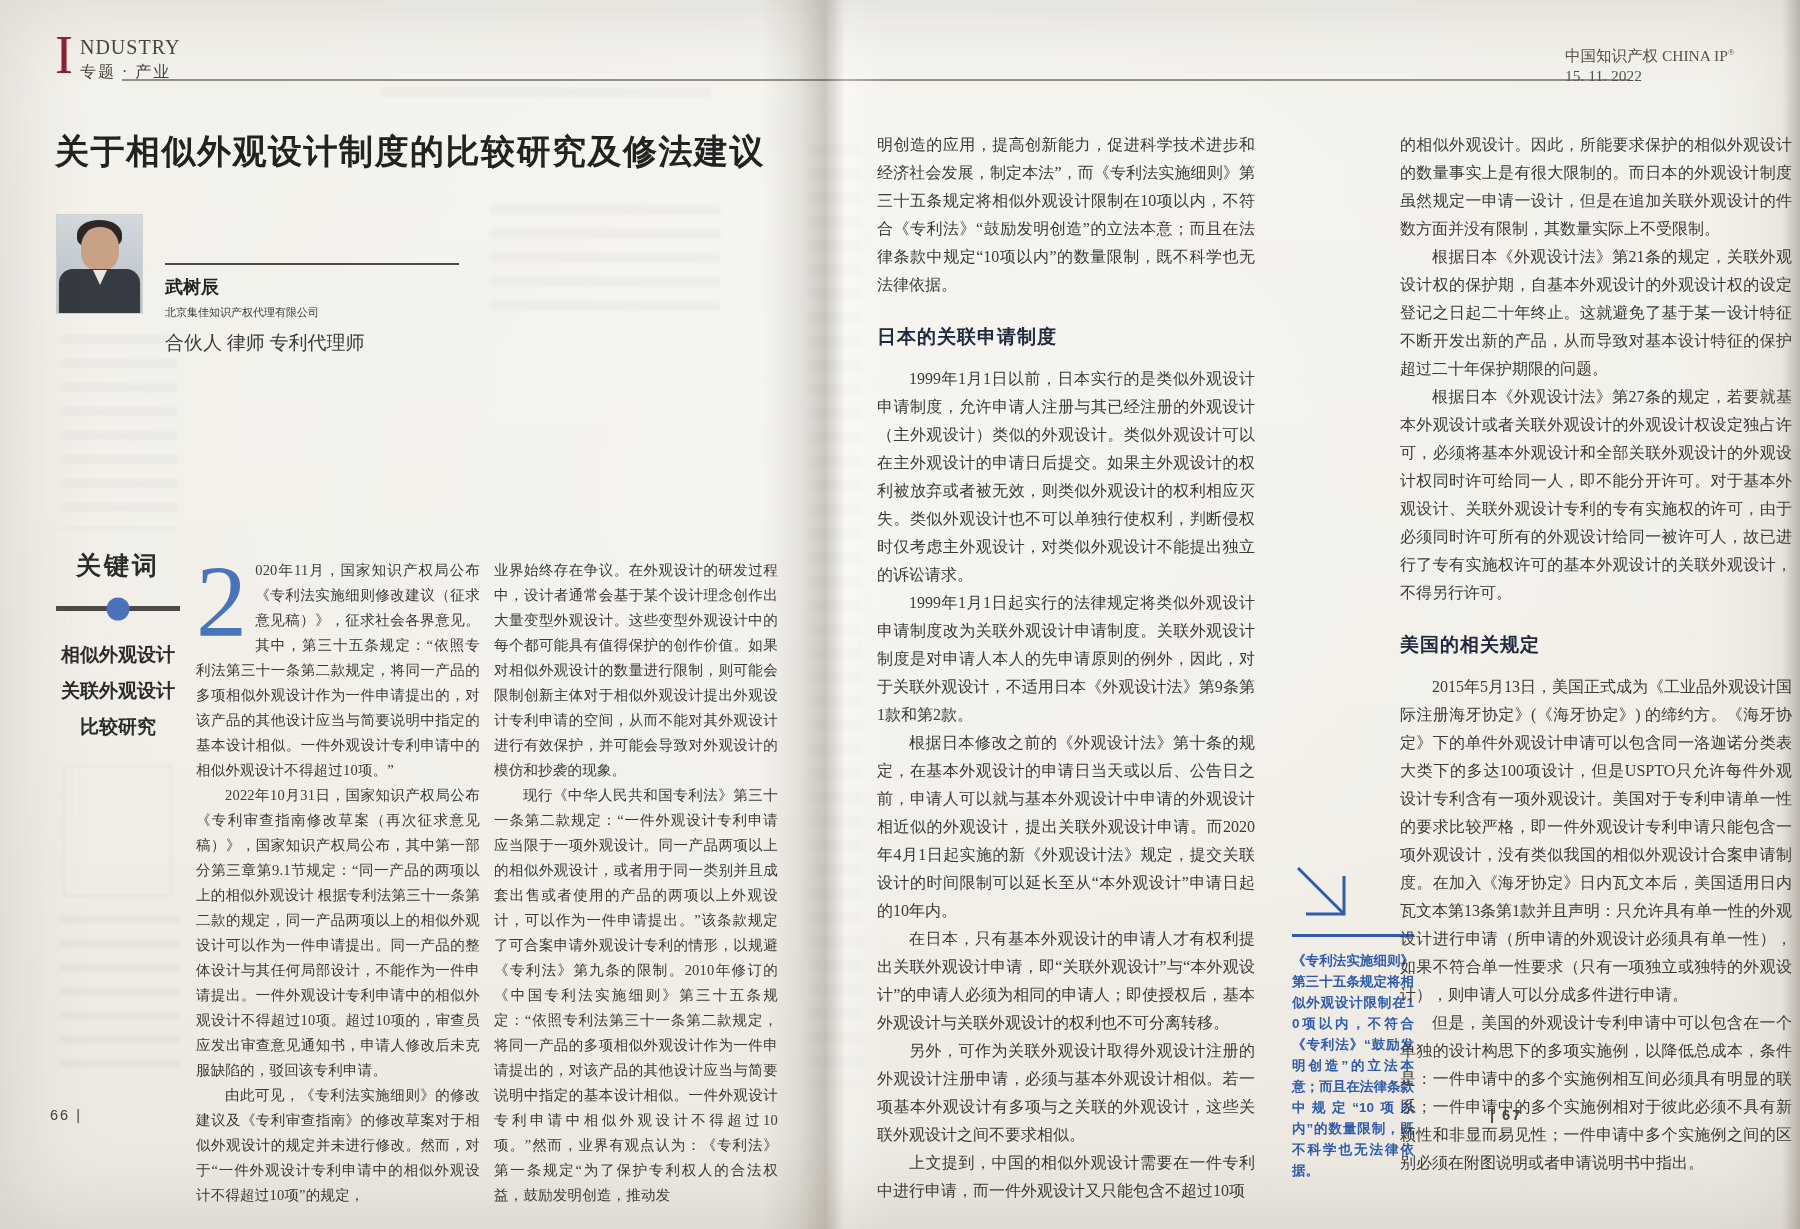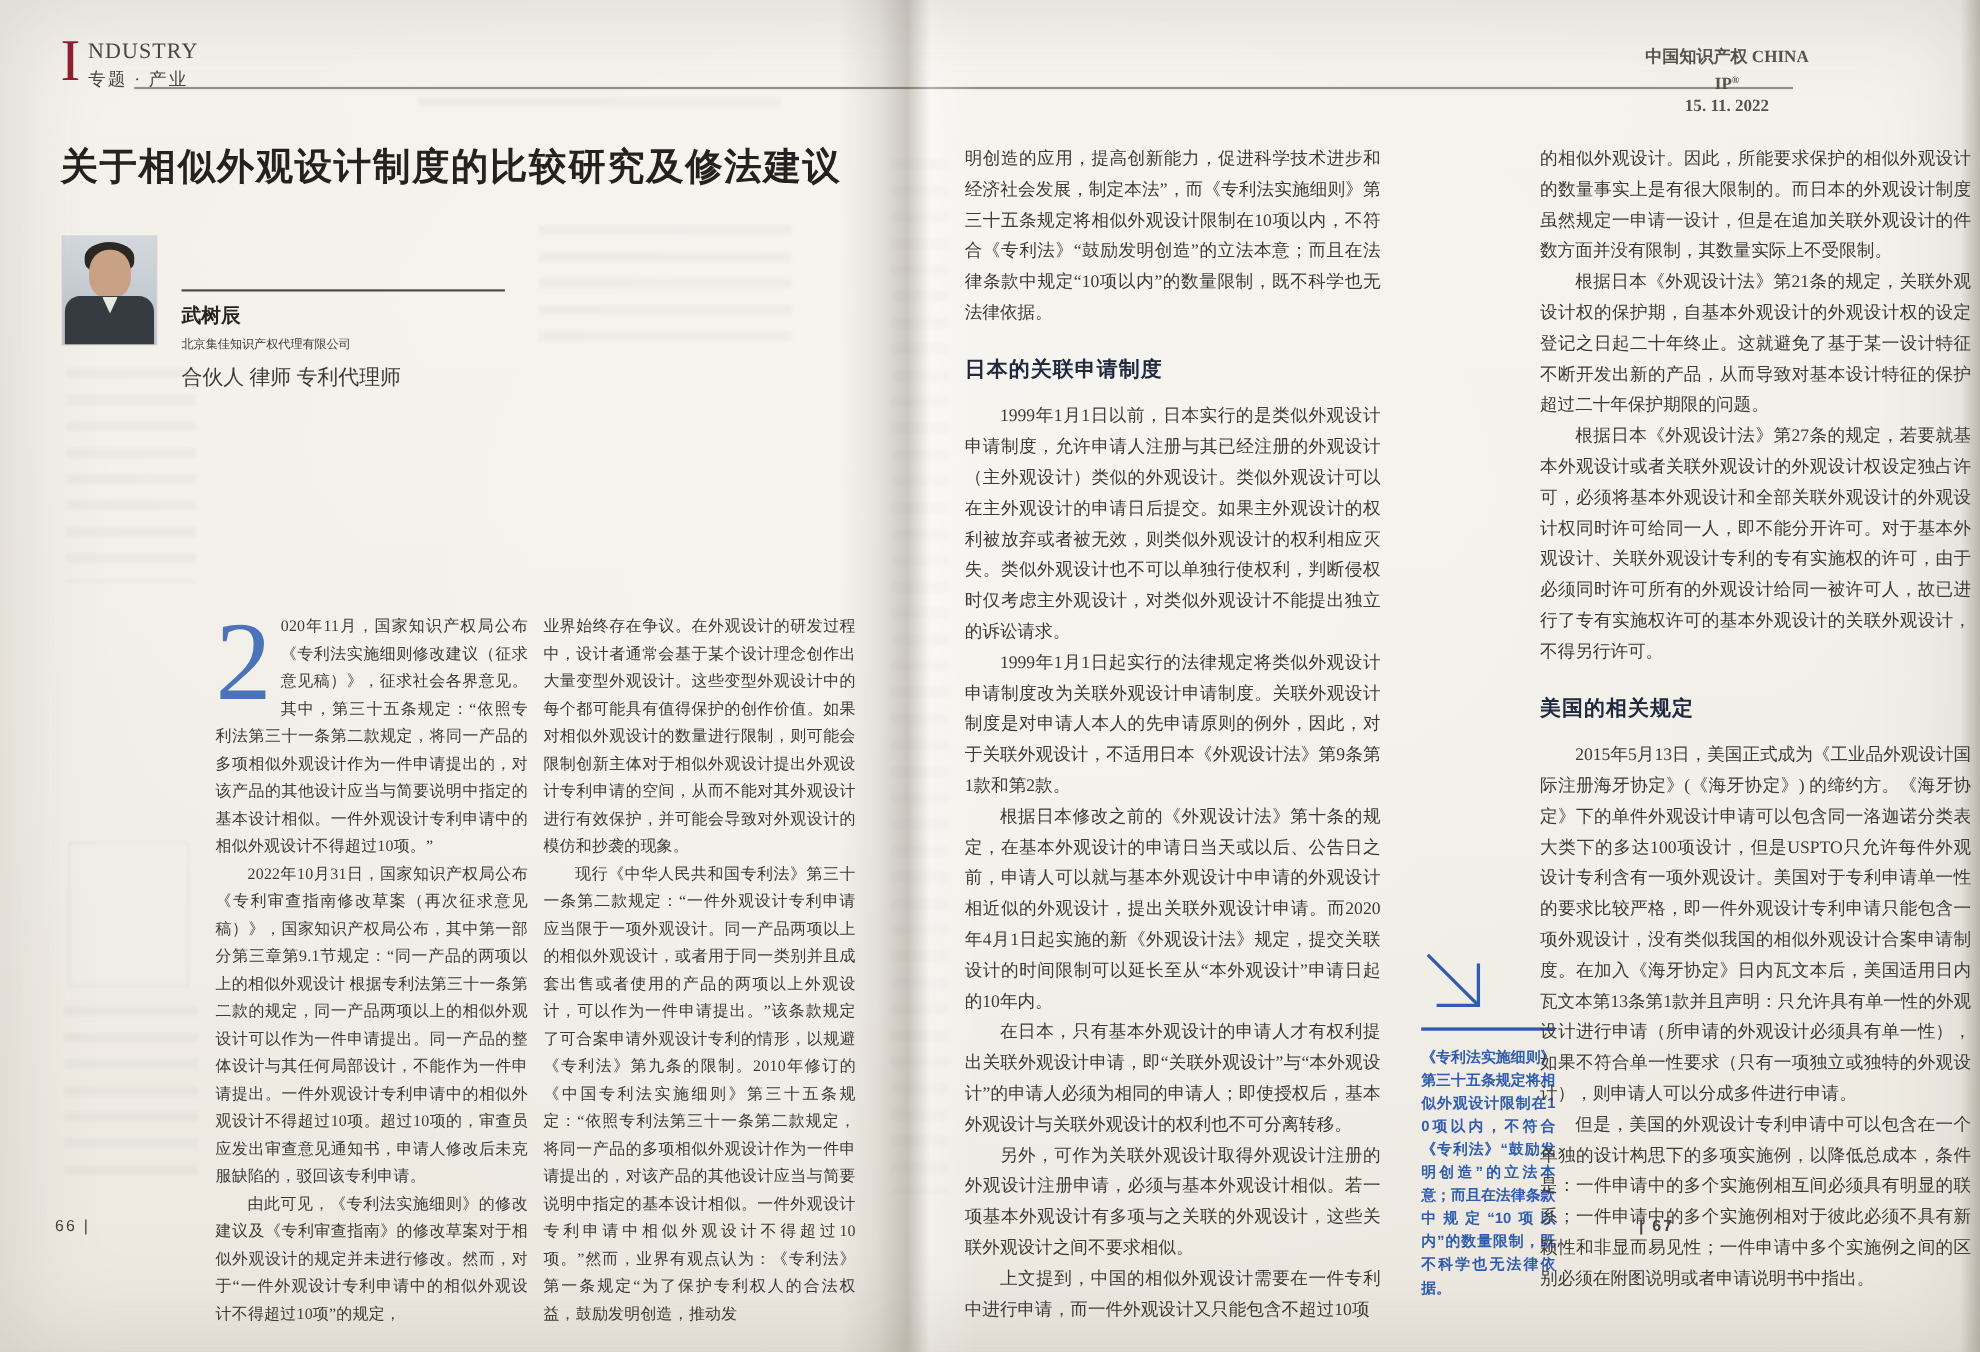--- a/index.html
+++ b/index.html
@@ -30,22 +30,22 @@
       rgba(112,116,128,.10) 9px, rgba(0,0,0,0) 9px, rgba(0,0,0,0) 24px);
   }
   .ghost-box { border:2px solid rgba(120,122,138,.14); background:none; }
   
   .masthead { position:absolute; left:55px; top:30px; display:flex; }
   .ind-initial { font-size:54px; line-height:50px; color:#8e1f33; font-family:"Liberation Serif",serif; }
   .ind-col { margin-left:7px; padding-top:6px; }
   .ind-rest { font-size:20px; letter-spacing:1px; color:#49463f; font-family:"Liberation Serif",serif; }
   .ind-cn { font-size:16px; color:#49463f; margin-top:3px; letter-spacing:2px; }
   .header-rule { position:absolute; left:122px; top:79px; width:1508px; height:1.5px; background:#978f83; }
-  .journal { position:absolute; left:1484px; top:42px; width:172px; text-align:center;
-    font-size:15.5px; color:#57534b; line-height:20px;font-weight:bold; }
+  .journal { position:absolute; left:1565px; top:42px; width:172px; text-align:left;
+    font-size:15.5px; color:#57534b; line-height:20px; }
   .journal sup { font-size:9px; }
   
   .title { position:absolute; left:55px; top:129px; font-family:Liberation Serif, serif;
     font-weight:bold; font-size:34px; letter-spacing:1.5px; color:#232220; }
   .photo { position:absolute; left:57px; top:215px; width:85px; height:98px;
     background:linear-gradient(180deg,#d3d9de,#b7c0c8); overflow:hidden;
     box-shadow:0 0 0 1px rgba(120,120,120,.25); }
   .photo .hair { position:absolute; left:20px; top:5px; width:45px; height:28px; background:#2d2823; border-radius:50% 50% 35% 35%; }
   .photo .head { position:absolute; left:24px; top:12px; width:38px; height:44px; background:#c9a184; border-radius:46% 46% 42% 42%; }
   .photo .torso { position:absolute; left:2px; top:54px; width:81px; height:46px; background:#363a41; border-radius:14px 14px 0 0; }
@@ -121,20 +121,29 @@
     <div class="hair"></div>
     <div class="head"></div>
     <div class="torso"></div>
     <div class="shirt"></div>
   </div>
   <div class="author-rule"></div>
   <div class="author-name">武树辰</div>
   <div class="author-aff">北京集佳知识产权代理有限公司</div>
   <div class="author-role">合伙人 律师 专利代理师</div>
 
+  <div class="keywords">
+    <div class="kw-head">关键词</div>
+    <div class="kw-rule">
+      <span class="kw-dot"></span>
+    </div>
+    <div class="kw-item">相似外观设计</div>
+    <div class="kw-item">关联外观设计</div>
+    <div class="kw-item">比较研究</div>
+  </div>
 
   <div id="col1" class="col c-left">
     <p class="para"><span class="dropcap">2</span><span>020年11月，国家知识产权局公布《专利法实施细则修改建议（征求意见稿）》，征求社会各界意见。其中，第三十五条规定：“依照专利法第三十一条第二款规定，将同一产品的多项相似外观设计作为一件申请提出的，对该产品的其他设计应当与简要说明中指定的基本设计相似。一件外观设计专利申请中的相似外观设计不得超过10项。”</span></p>
     <p class="ind">2022年10月31日，国家知识产权局公布《专利审查指南修改草案（再次征求意见稿）》，国家知识产权局公布，其中第一部分第三章第9.1节规定：“同一产品的两项以上的相似外观设计 根据专利法第三十一条第二款的规定，同一产品两项以上的相似外观设计可以作为一件申请提出。同一产品的整体设计与其任何局部设计，不能作为一件申请提出。一件外观设计专利申请中的相似外观设计不得超过10项。超过10项的，审查员应发出审查意见通知书，申请人修改后未克服缺陷的，驳回该专利申请。</p>
     <p class="ind">由此可见，《专利法实施细则》的修改建议及《专利审查指南》的修改草案对于相似外观设计的规定并未进行修改。然而，对于“一件外观设计专利申请中的相似外观设计不得超过10项”的规定，</p>
   </div>
 
   <div id="col2" class="col c-left">
     <p>业界始终存在争议。在外观设计的研发过程中，设计者通常会基于某个设计理念创作出大量变型外观设计。这些变型外观设计中的每个都可能具有值得保护的创作价值。如果对相似外观设计的数量进行限制，则可能会限制创新主体对于相似外观设计提出外观设计专利申请的空间，从而不能对其外观设计进行有效保护，并可能会导致对外观设计的模仿和抄袭的现象。</p>
     <p class="ind">现行《中华人民共和国专利法》第三十一条第二款规定：“一件外观设计专利申请应当限于一项外观设计。同一产品两项以上的相似外观设计，或者用于同一类别并且成套出售或者使用的产品的两项以上外观设计，可以作为一件申请提出。”该条款规定了可合案申请外观设计专利的情形，以规避《专利法》第九条的限制。2010年修订的《中国专利法实施细则》第三十五条规定：“依照专利法第三十一条第二款规定，将同一产品的多项相似外观设计作为一件申请提出的，对该产品的其他设计应当与简要说明中指定的基本设计相似。一件外观设计专利申请中相似外观设计不得超过10项。”然而，业界有观点认为：《专利法》第一条规定“为了保护专利权人的合法权益，鼓励发明创造，推动发</p>

